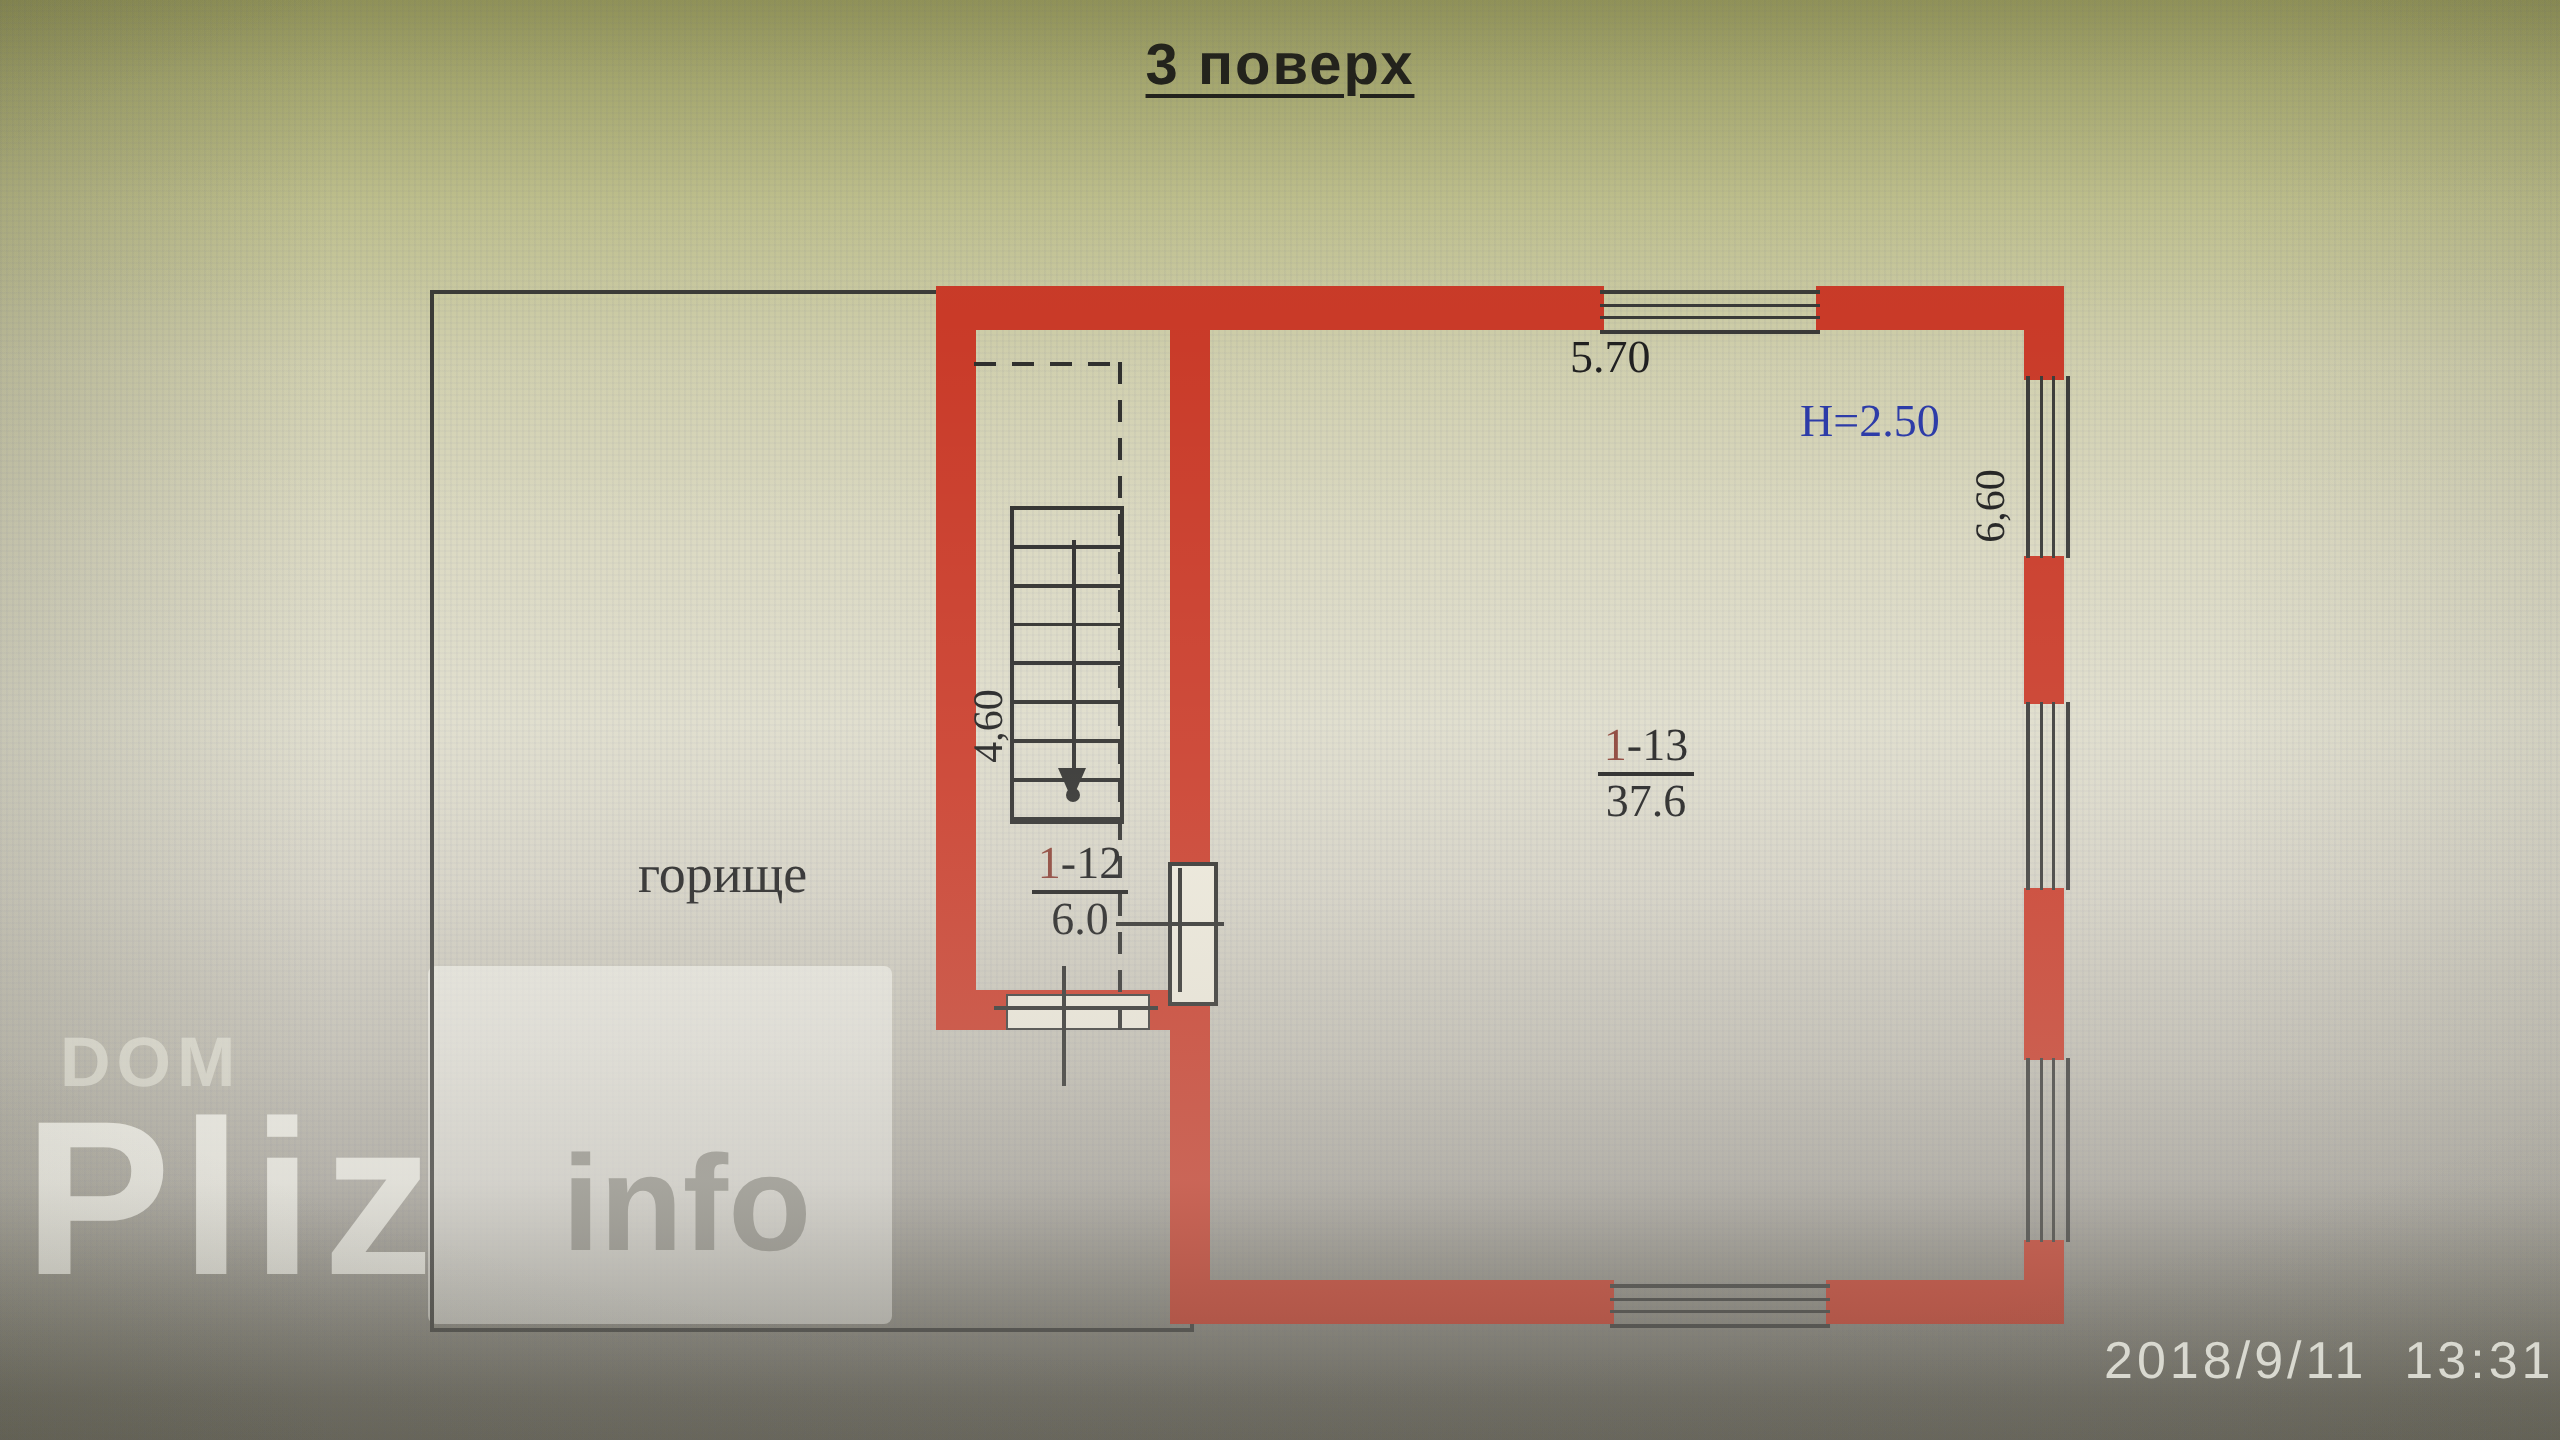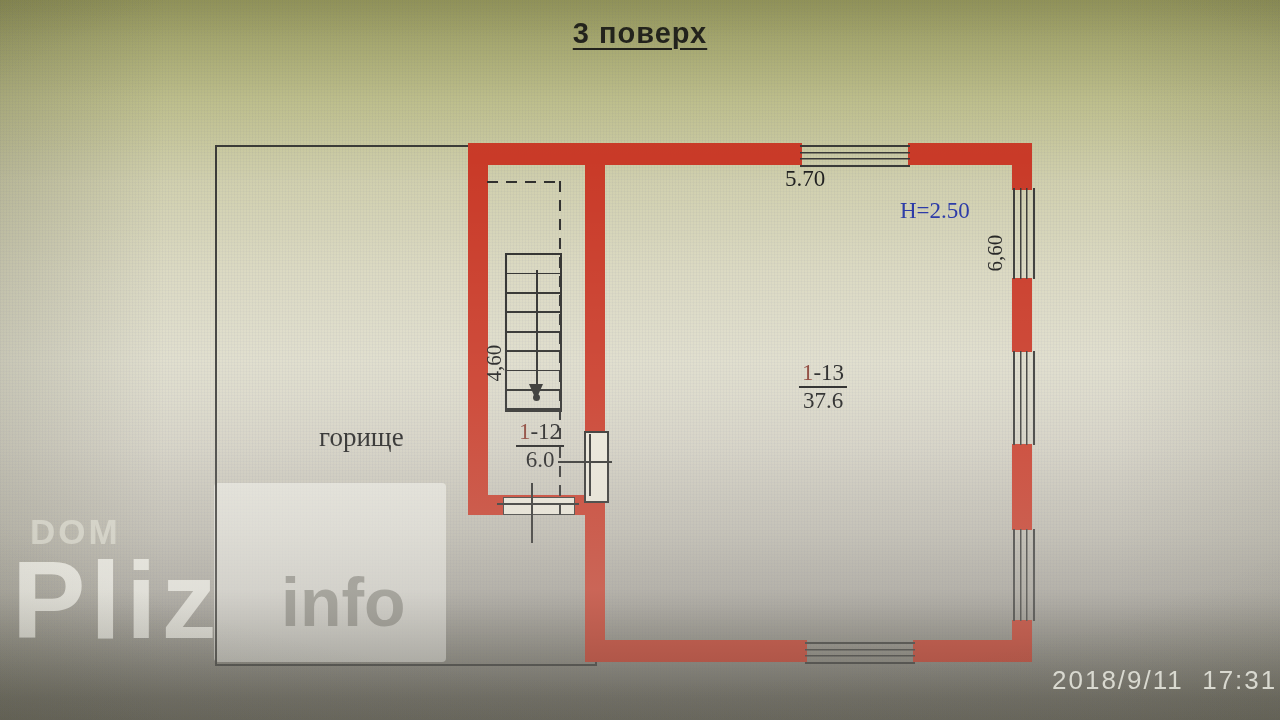--- a/index.html
+++ b/index.html
@@ -131,14 +131,14 @@
 
     <div class="lbl" id="attic-label" style="left:319px;top:423px;">горище</div>
   </div>
 
   <div class="wm-text" id="wm-dom">DOM</div>
   <div class="wm-text" id="wm-pliz">Pliz</div>
   <div class="wm-text" id="wm-info">info</div>
 
   <div id="light"></div>
 
-  <div id="timestamp">2018/9/11  17:31</div>
+  <div id="timestamp">2018/9/11  13:31</div>
 </div>
 
 </body></html>

